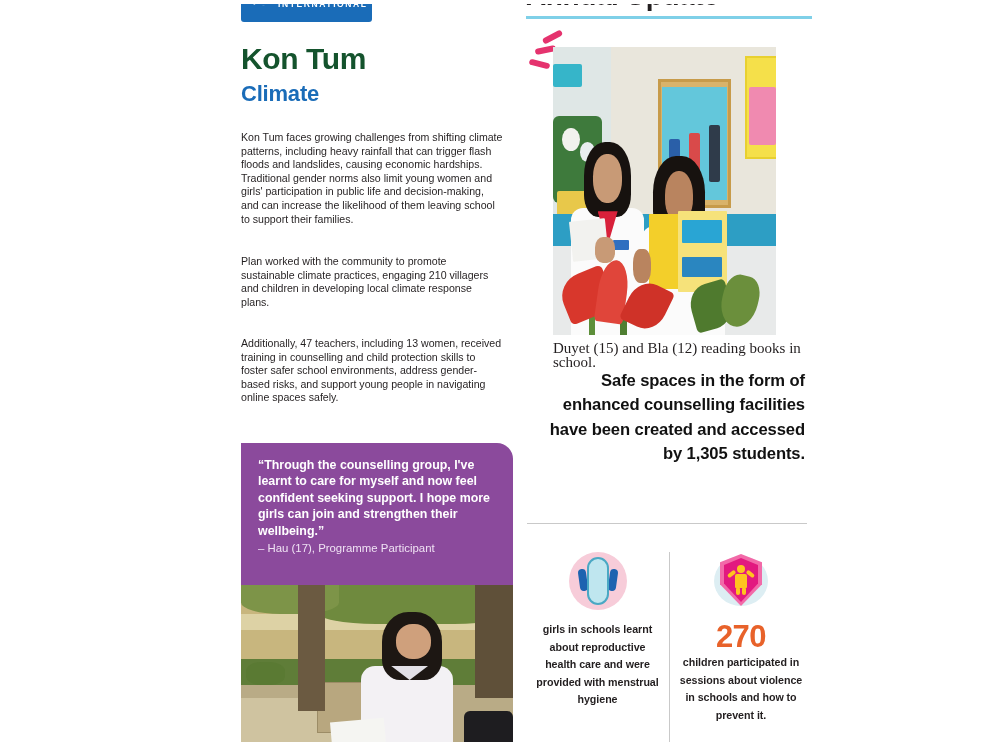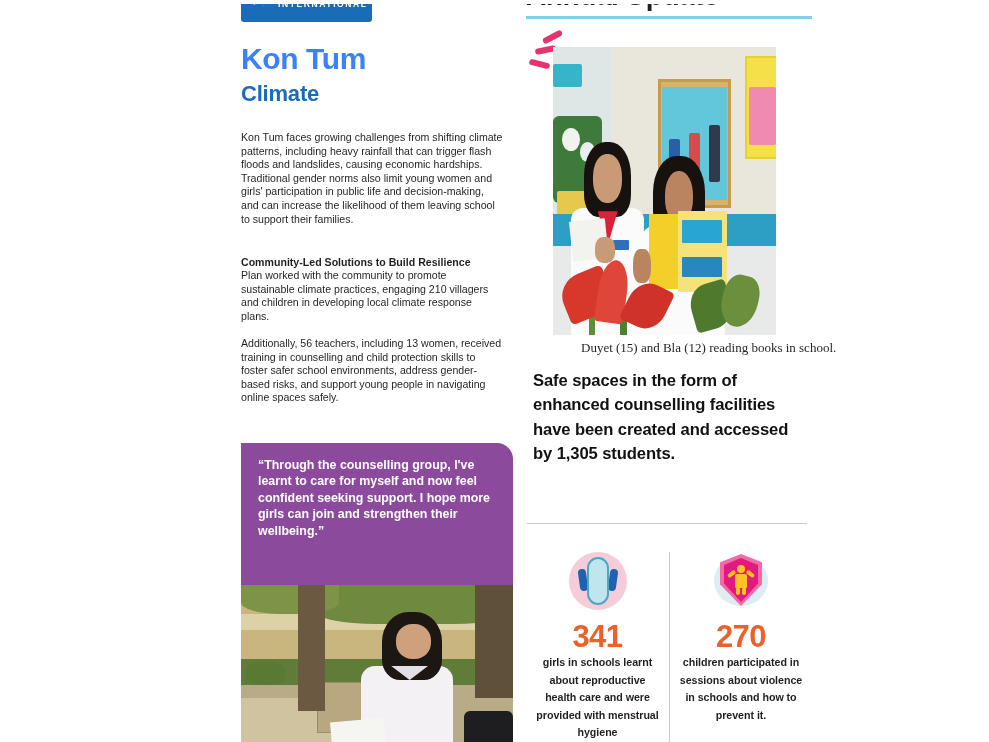--- a/index.html
+++ b/index.html
@@ -76,21 +76,21 @@
     letter-spacing: 1.6px;
     line-height: 10px;
   }
 
   .place-title {
     position: absolute;
     left: 0;
     top: 38px;
     font-size: 30px;
     font-weight: 800;
-    color: #3b82f6;
+    color: #14532d;
     letter-spacing: -0.4px;
     line-height: 34px;
   }
   .place-country {
     position: absolute;
     left: 0;
     top: 77px;
     font-size: 22px;
     font-weight: 800;
     color: #1a6cb8;
@@ -216,32 +216,31 @@
     overflow: hidden;
     background: #cfd8dd;
   }
 
   .photo-caption {
     position: absolute;
     left: 27px;
     top: 337px;
     width: 260px;
     font-family: "Liberation Serif", serif;
-    font-size: 13px;
+    font-size: 15px;
     color: #231f20;
     line-height: 14px;
-    margin-left: 28px;
   }
 
   .headline-stat {
     position: absolute;
     left: 7px;
     top: 365px;
     width: 272px;
-    text-align: left;
+    text-align: right;
     font-size: 16.6px;
     font-weight: 800;
     color: #111111;
     line-height: 24.4px;
     letter-spacing: -0.1px;
   }
 
   .hr-rule {
     position: absolute;
     left: 1px;
@@ -455,30 +454,30 @@
     </div>
 
     <div class="place-title">Kon Tum</div>
     <div class="place-country">Climate</div>
 
     <div class="body-block b1">
       <p class="body-text">Kon Tum faces growing challenges from shifting climate patterns, including heavy rainfall that can trigger flash floods and landslides, causing economic hardships. Traditional gender norms also limit young women and girls' participation in public life and decision-making, and can increase the likelihood of them leaving school to support their families.</p>
     </div>
 
     <div class="body-block b2">
-      <p class="body-head">Community-Led Solutions to Build Resilience</p>
       <p class="body-text">Plan worked with the community to promote sustainable climate practices, engaging 210 villagers and children in developing local climate response plans.</p>
     </div>
 
     <div class="body-block b3">
-      <p class="body-text">Additionally, 56 teachers, including 13 women, received training in counselling and child protection skills to foster safer school environments, address gender-based risks, and support young people in navigating online spaces safely.</p>
+      <p class="body-text">Additionally, 47 teachers, including 13 women, received training in counselling and child protection skills to foster safer school environments, address gender-based risks, and support young people in navigating online spaces safely.</p>
     </div>
 
     <div class="quote-box">
       <p class="quote-text">“Through the counselling group, I've learnt to care for myself and now feel confident seeking support. I hope more girls can join and strengthen their wellbeing.”</p>
+      <p class="quote-attr">– Hau (17), Programme Participant</p>
     </div>
 
     <div class="photo-girl">
       <div class="scene">
         <div class="ly gp-sky"></div>
         <div class="ly gp-bldg"></div>
         <div class="ly gp-bldg-w"></div>
         <div class="ly gp-canopy"></div>
         <div class="ly gp-canopy2"></div>
         <div class="ly gp-grass"></div>
@@ -563,21 +562,20 @@
 
     <div class="stats">
 
       <div class="stat left">
         <div class="stat-icon">
           <div class="icon-pad-bg"></div>
           <div class="icon-pad-wing-l"></div>
           <div class="icon-pad-wing-r"></div>
           <div class="icon-pad-body"></div>
         </div>
-        <div class="stat-number">341</div>
         <div class="stat-caption">girls in schools learnt about reproductive health care and were provided with menstrual hygiene</div>
       </div>
 
       <div class="stat right">
         <div class="stat-icon">
           <div class="icon-shield-halo"></div>
           <div class="icon-shield-outer"></div>
           <div class="icon-shield-inner"></div>
           <div class="icon-kid-arm-l"></div>
           <div class="icon-kid-arm-r"></div>

